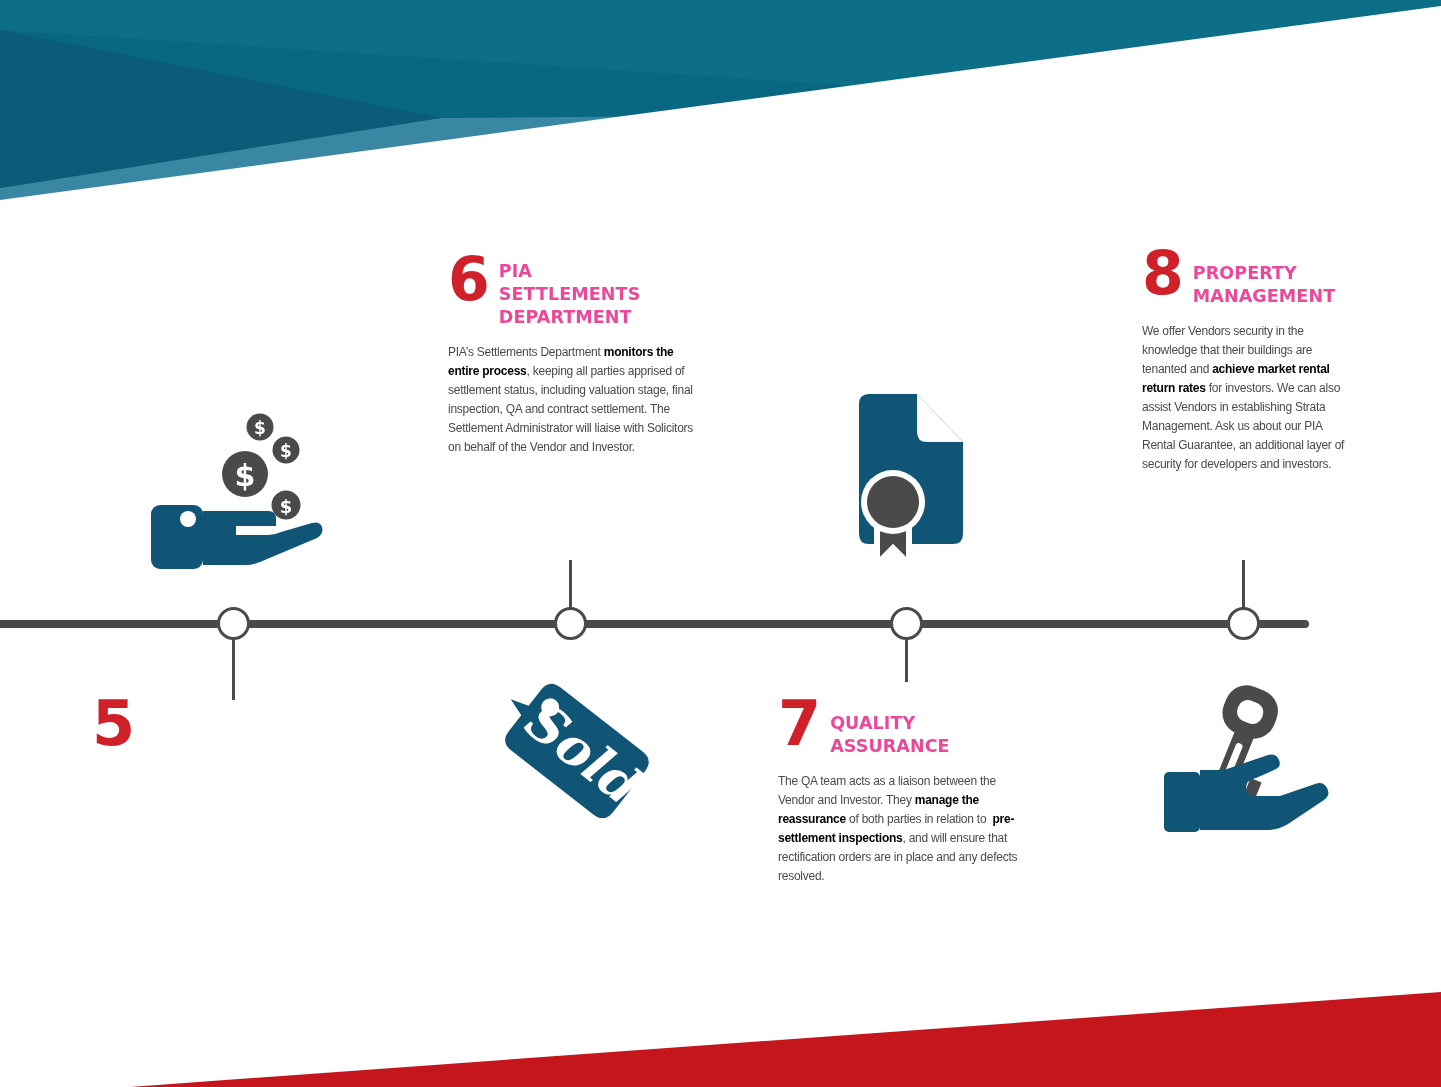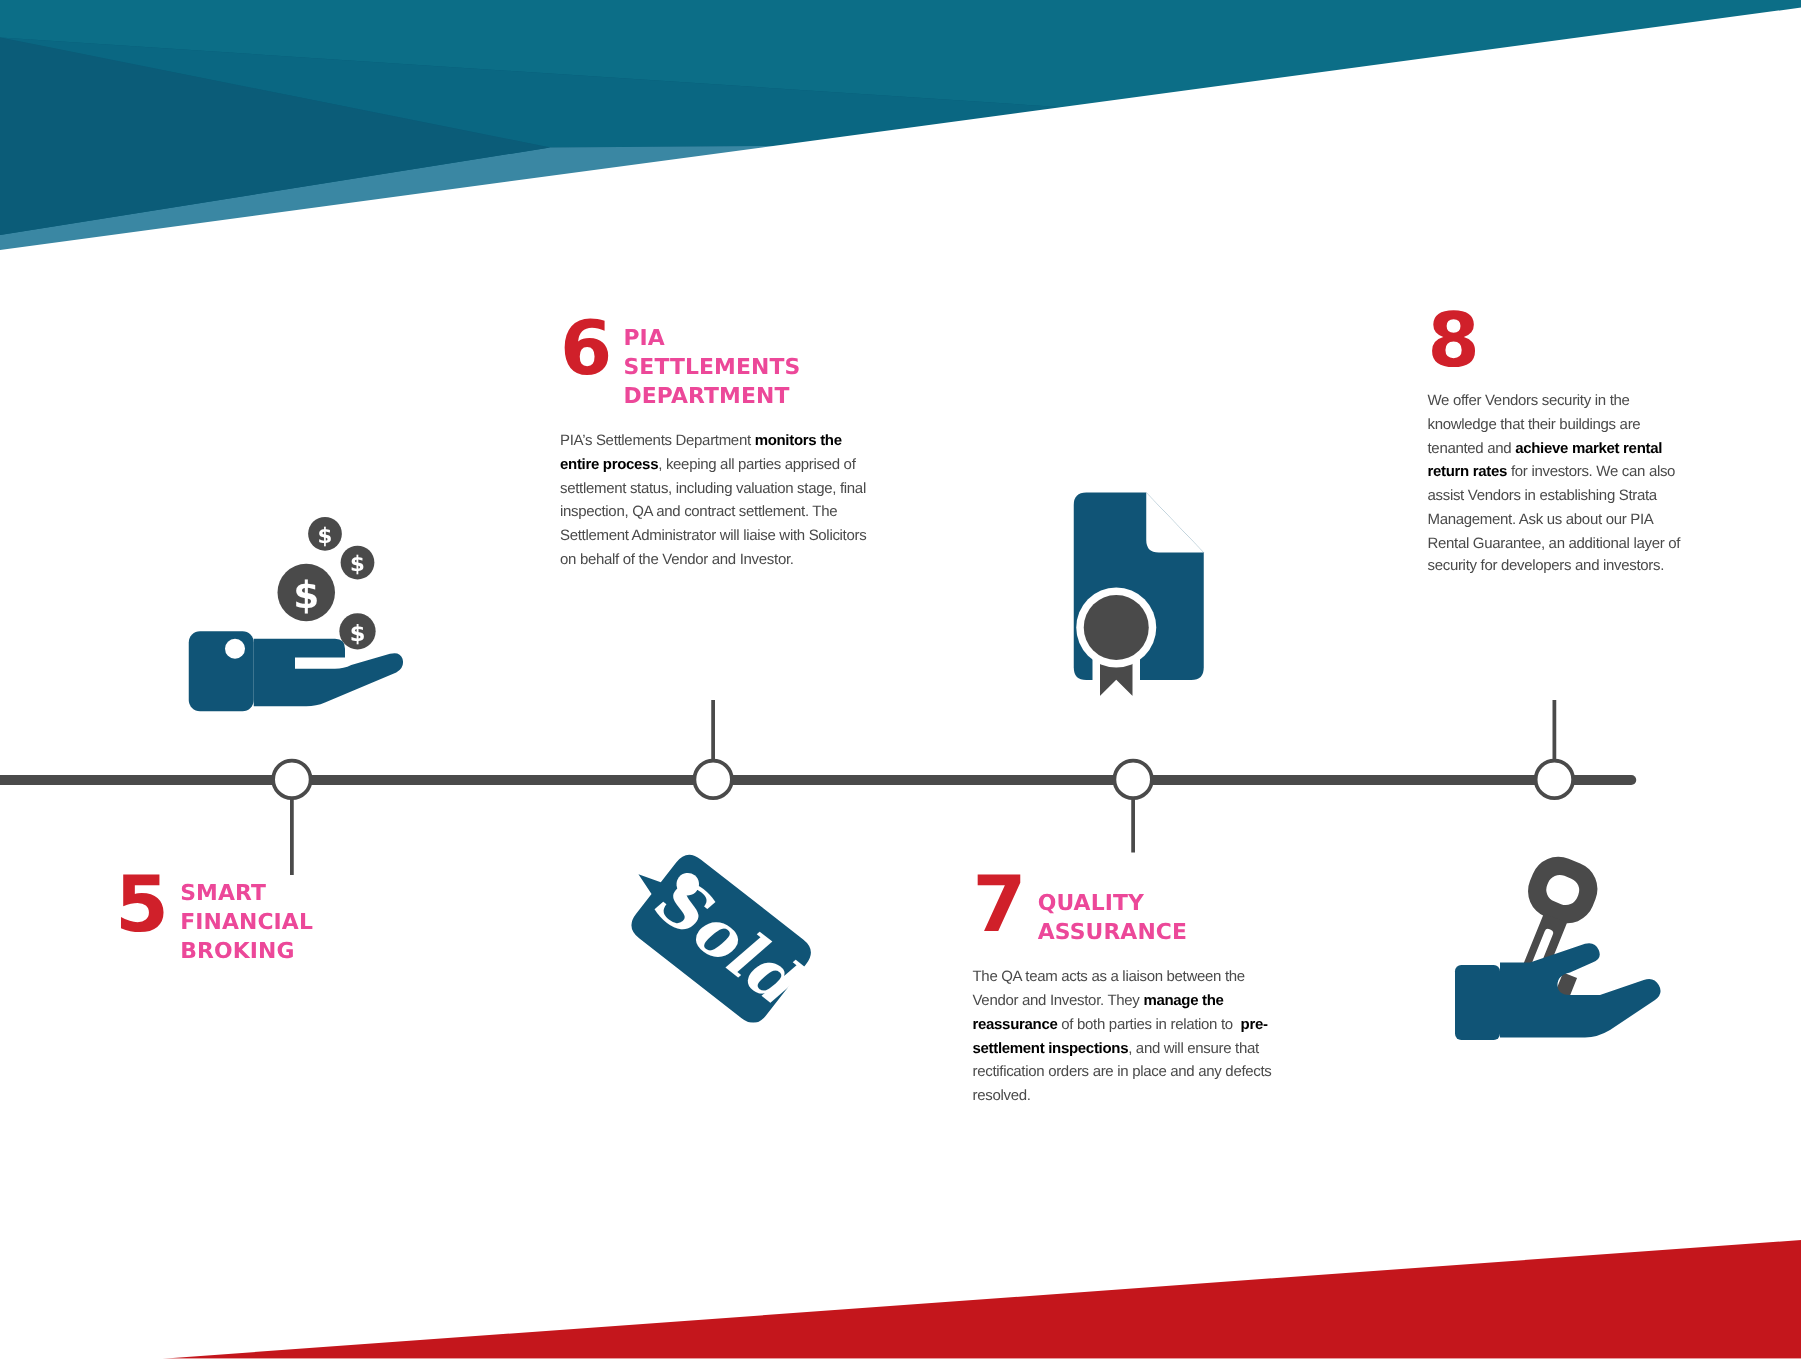--- a/index.html
+++ b/index.html
@@ -121,25 +121,20 @@
 <div class="connector" style="left:1242px; top:560px; height:50px;"></div>
 
 <div class="node" style="left:217px;"></div>
 <div class="node" style="left:554px;"></div>
 <div class="node" style="left:890px;"></div>
 <div class="node" style="left:1227px;"></div>
 
 <div class="block" id="block-5">
   <div class="block-head">
     <div class="step-number">5</div>
-    <div class="step-title">
-      <span>SMART</span><br>
-      <span>FINANCIAL</span><br>
-      <span>BROKING</span>
-    </div>
   </div>
 </div>
 
 <div class="block" id="block-6">
   <div class="block-head">
     <div class="step-number">6</div>
     <div class="step-title">
       <span>PIA</span><br>
       <span>SETTLEMENTS</span><br>
       <span>DEPARTMENT</span>
@@ -155,20 +150,24 @@
       <span>QUALITY</span><br>
       <span>ASSURANCE</span>
     </div>
   </div>
   <div class="block-body">The QA team acts as a liaison between the Vendor and Investor. They <b>manage the reassurance</b> of both parties in relation to <b>&nbsp;pre-settlement inspections</b>, and will ensure that rectification orders are in place and any defects resolved.</div>
 </div>
 
 <div class="block" id="block-8">
   <div class="block-head">
     <div class="step-number">8</div>
+    <div class="step-title" style="padding-top:12px;">
+      <span>PROPERTY</span><br>
+      <span>MANAGEMENT</span>
+    </div>
   </div>
   <div class="block-body">We offer Vendors security in the knowledge that their buildings are tenanted and <b>achieve market rental return rates</b> for investors. We can also assist Vendors in establishing Strata Management. Ask us about our PIA Rental Guarantee, an additional layer of security for developers and investors.</div>
 </div>
 
 <div class="icon" id="icon-coins-hand">
   <svg viewBox="0 0 200 180" width="200" height="180" xmlns="http://www.w3.org/2000/svg">
 
     <g>
       <circle cx="120" cy="22" r="13.5" fill="#4a4a4a"></circle>
       <text x="120" y="29" font-family="DejaVu Sans, sans-serif" font-size="17" font-weight="bold" fill="#ffffff" text-anchor="middle">$</text>

